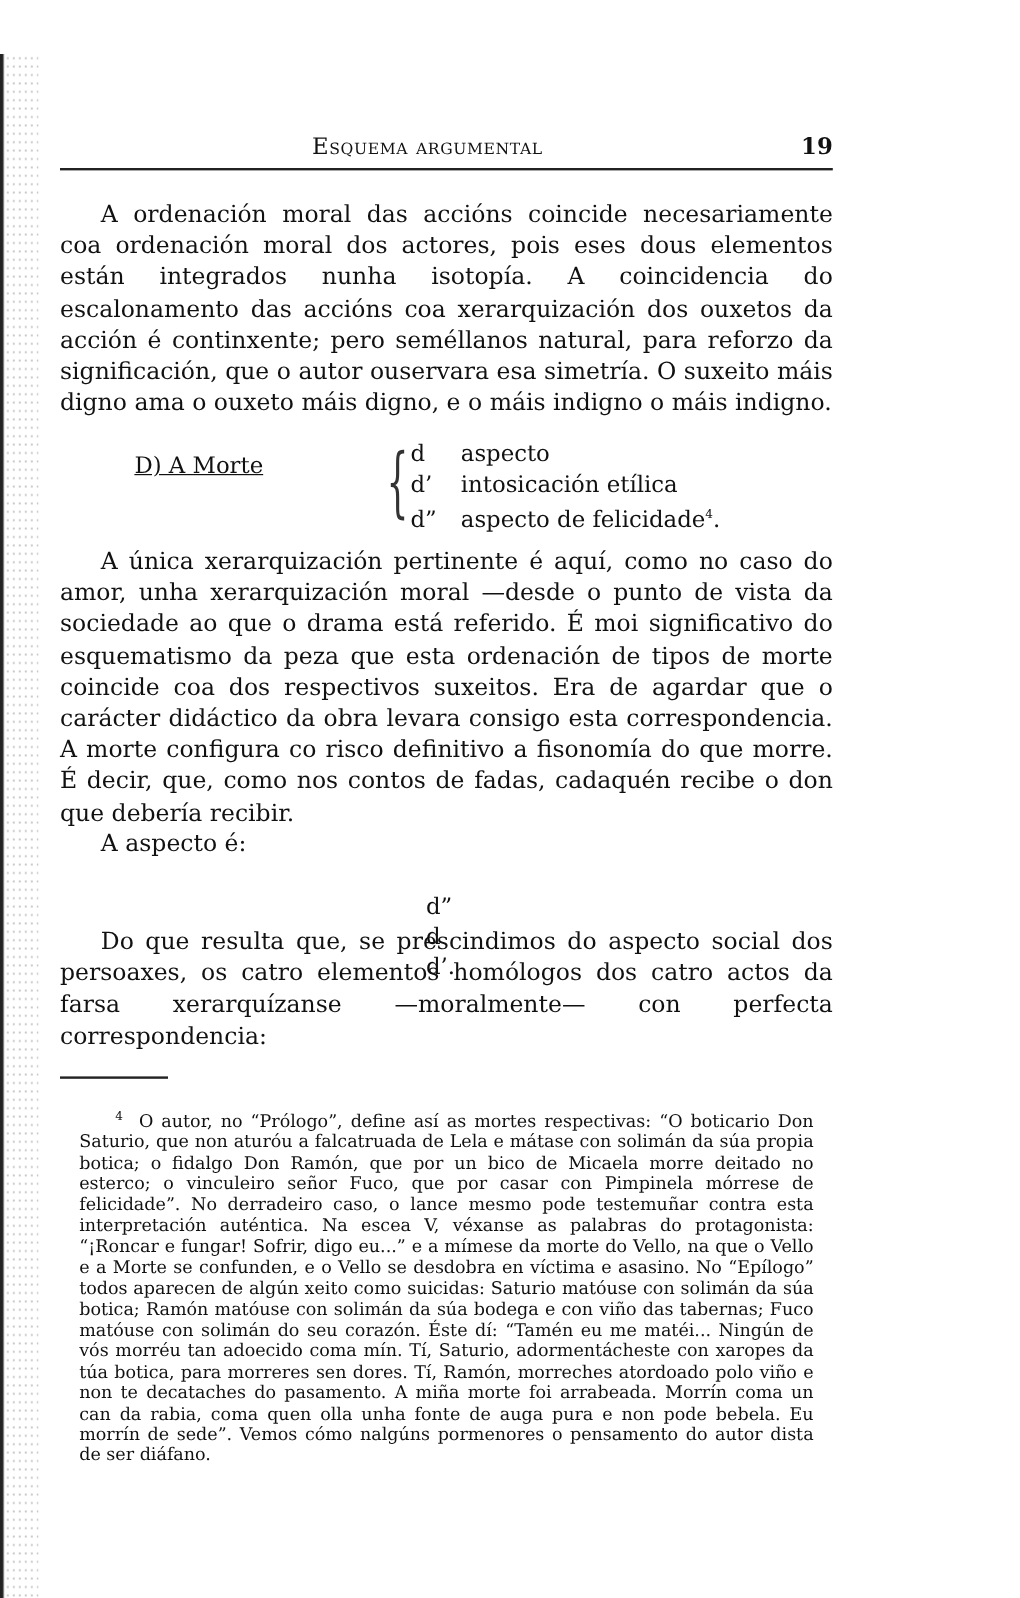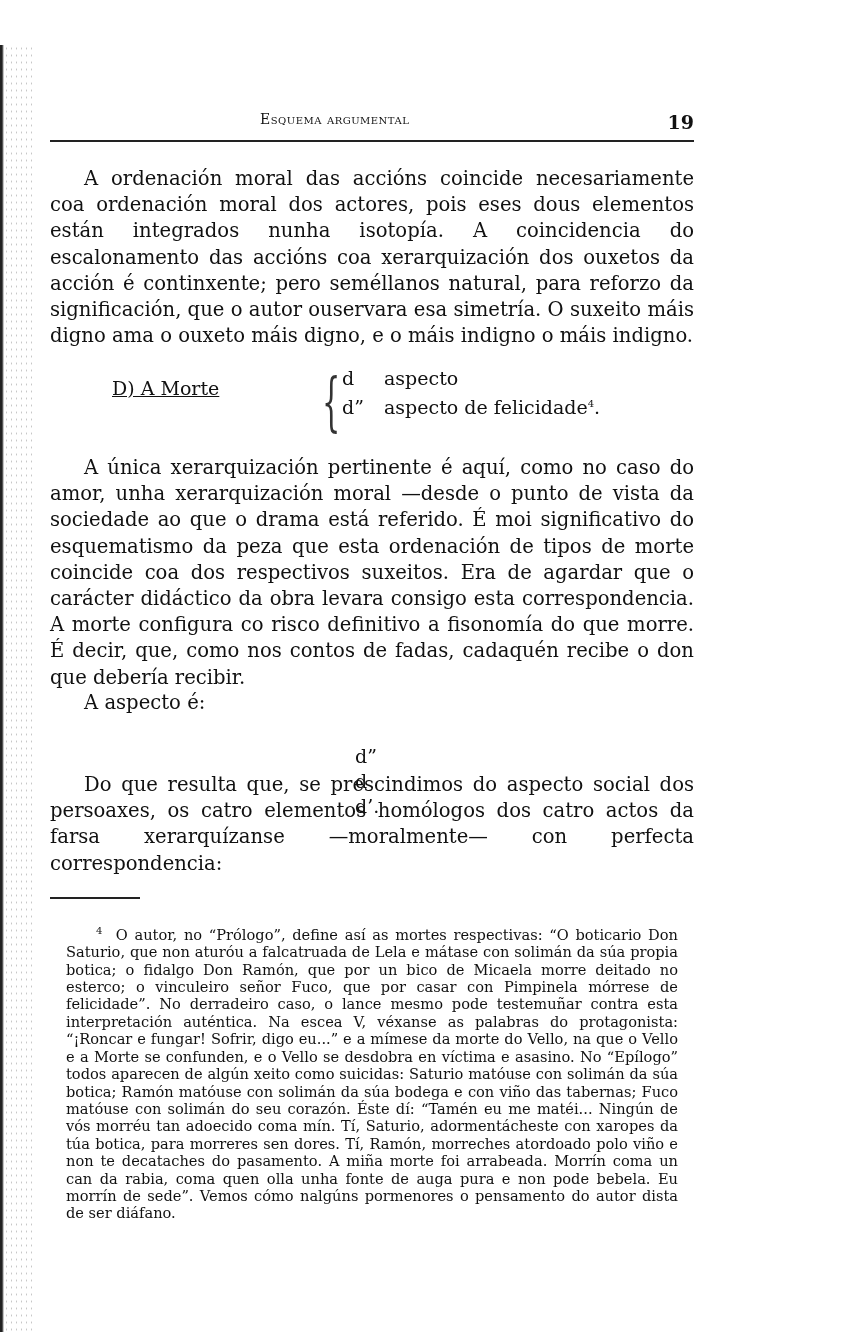--- a/index.html
+++ b/index.html
@@ -5,21 +5,21 @@
   html, body { margin: 0; padding: 0; background: #ffffff; }
   body { width: 850px; height: 1332px; position: relative; overflow: hidden;
          font-family: "DejaVu Serif", "Liberation Serif", serif; color: #111; }
   .binding { position: absolute; left: 0; top: 45px; width: 4px; height: 1287px;
              background: linear-gradient(to right, #222 0, #222 2px, #888 3px, transparent 4px); }
   .binding2 { position: absolute; left: 4px; top: 45px; width: 28px; height: 1287px;
               background-image: radial-gradient(#999 0.6px, transparent 0.8px);
               background-size: 5px 7px; opacity: 0.55; }
   .page { position: absolute; left: 50px; top: 0; width: 644px; }
   .running-head { position: absolute; top: 111px; left: 0; width: 644px; height: 22px; }
-  .running-title { position: absolute; left: 210px; top: 0; font-size: 14px; letter-spacing: 0.5px; font-variant: small-caps; }
+  .running-title { position: absolute; left: 210px; top: 0; font-size: 19px; letter-spacing: 0.5px; font-variant: small-caps; }
   .page-number { position: absolute; right: 0; top: 0; font-size: 19px; font-weight: bold; }
   .head-rule { position: absolute; top: 140px; left: 0; width: 644px; height: 0; border-top: 2px solid #222; }
   .block { position: absolute; left: 0; width: 644px; font-size: 19.6px; line-height: 26.2px; text-align: justify; }
   .block p { margin: 0; }
   .indent { text-indent: 34px; }
   #p1 { top: 166px; }
   .forzas { position: absolute; top: 365px; left: 0; width: 644px; height: 80px; font-size: 19px; line-height: 26px; }
   .forzas .lhs { position: absolute; left: 24px; top: 10px; }
   .forzas .lhs .l2 { padding-left: 38px; text-decoration: underline; }
   .brace { position: absolute; left: 272px; top: 2px; font-size: 64px; line-height: 70px; font-weight: 100; transform: scaleX(0.45); transform-origin: left; color: #333; }
@@ -53,20 +53,21 @@
     <p class="indent">A ordenación moral das accións coincide necesariamente coa ordenación moral dos actores, pois eses dous elementos están integrados nunha isotopía. A coincidencia do escalonamento das accións coa xerarquización dos ouxetos da acción é continxente; pero seméllanos natural, para reforzo da significación, que o autor ouservara esa simetría. O suxeito máis digno ama o ouxeto máis digno, e o máis indigno o máis indigno.</p>
   </div>
 
   <div class="forzas">
     <div class="lhs">
       <div class="l2">D)   A Morte</div>
     </div>
     <div class="brace">{</div>
     <div class="rhs">
       <div><span class="sym">d</span><span>aspecto</span></div>
+      <div><span class="sym">d’</span><span>intosicación  etílica</span></div>
       <div><span class="sym">d”</span><span>aspecto de felicidade</span><sup class="fn-mark">4</sup><span>.</span></div>
     </div>
   </div>
 
   <div class="block" id="p2">
     <p class="indent">A única xerarquización pertinente é aquí, como no caso do amor, unha xerarquización moral —desde o punto de vista da sociedade ao que o drama está referido. É moi significativo do esquematismo da peza que esta ordenación de tipos de morte coincide coa dos respectivos suxeitos. Era de agardar que o carácter didáctico da obra levara consigo esta correspondencia. A morte configura co risco definitivo a fisonomía do que morre. É decir, que, como nos contos de fadas, cadaquén recibe o don que debería recibir.</p>
   </div>
 
   <div class="block" id="p3">
     <p class="indent">A aspecto é:</p>

